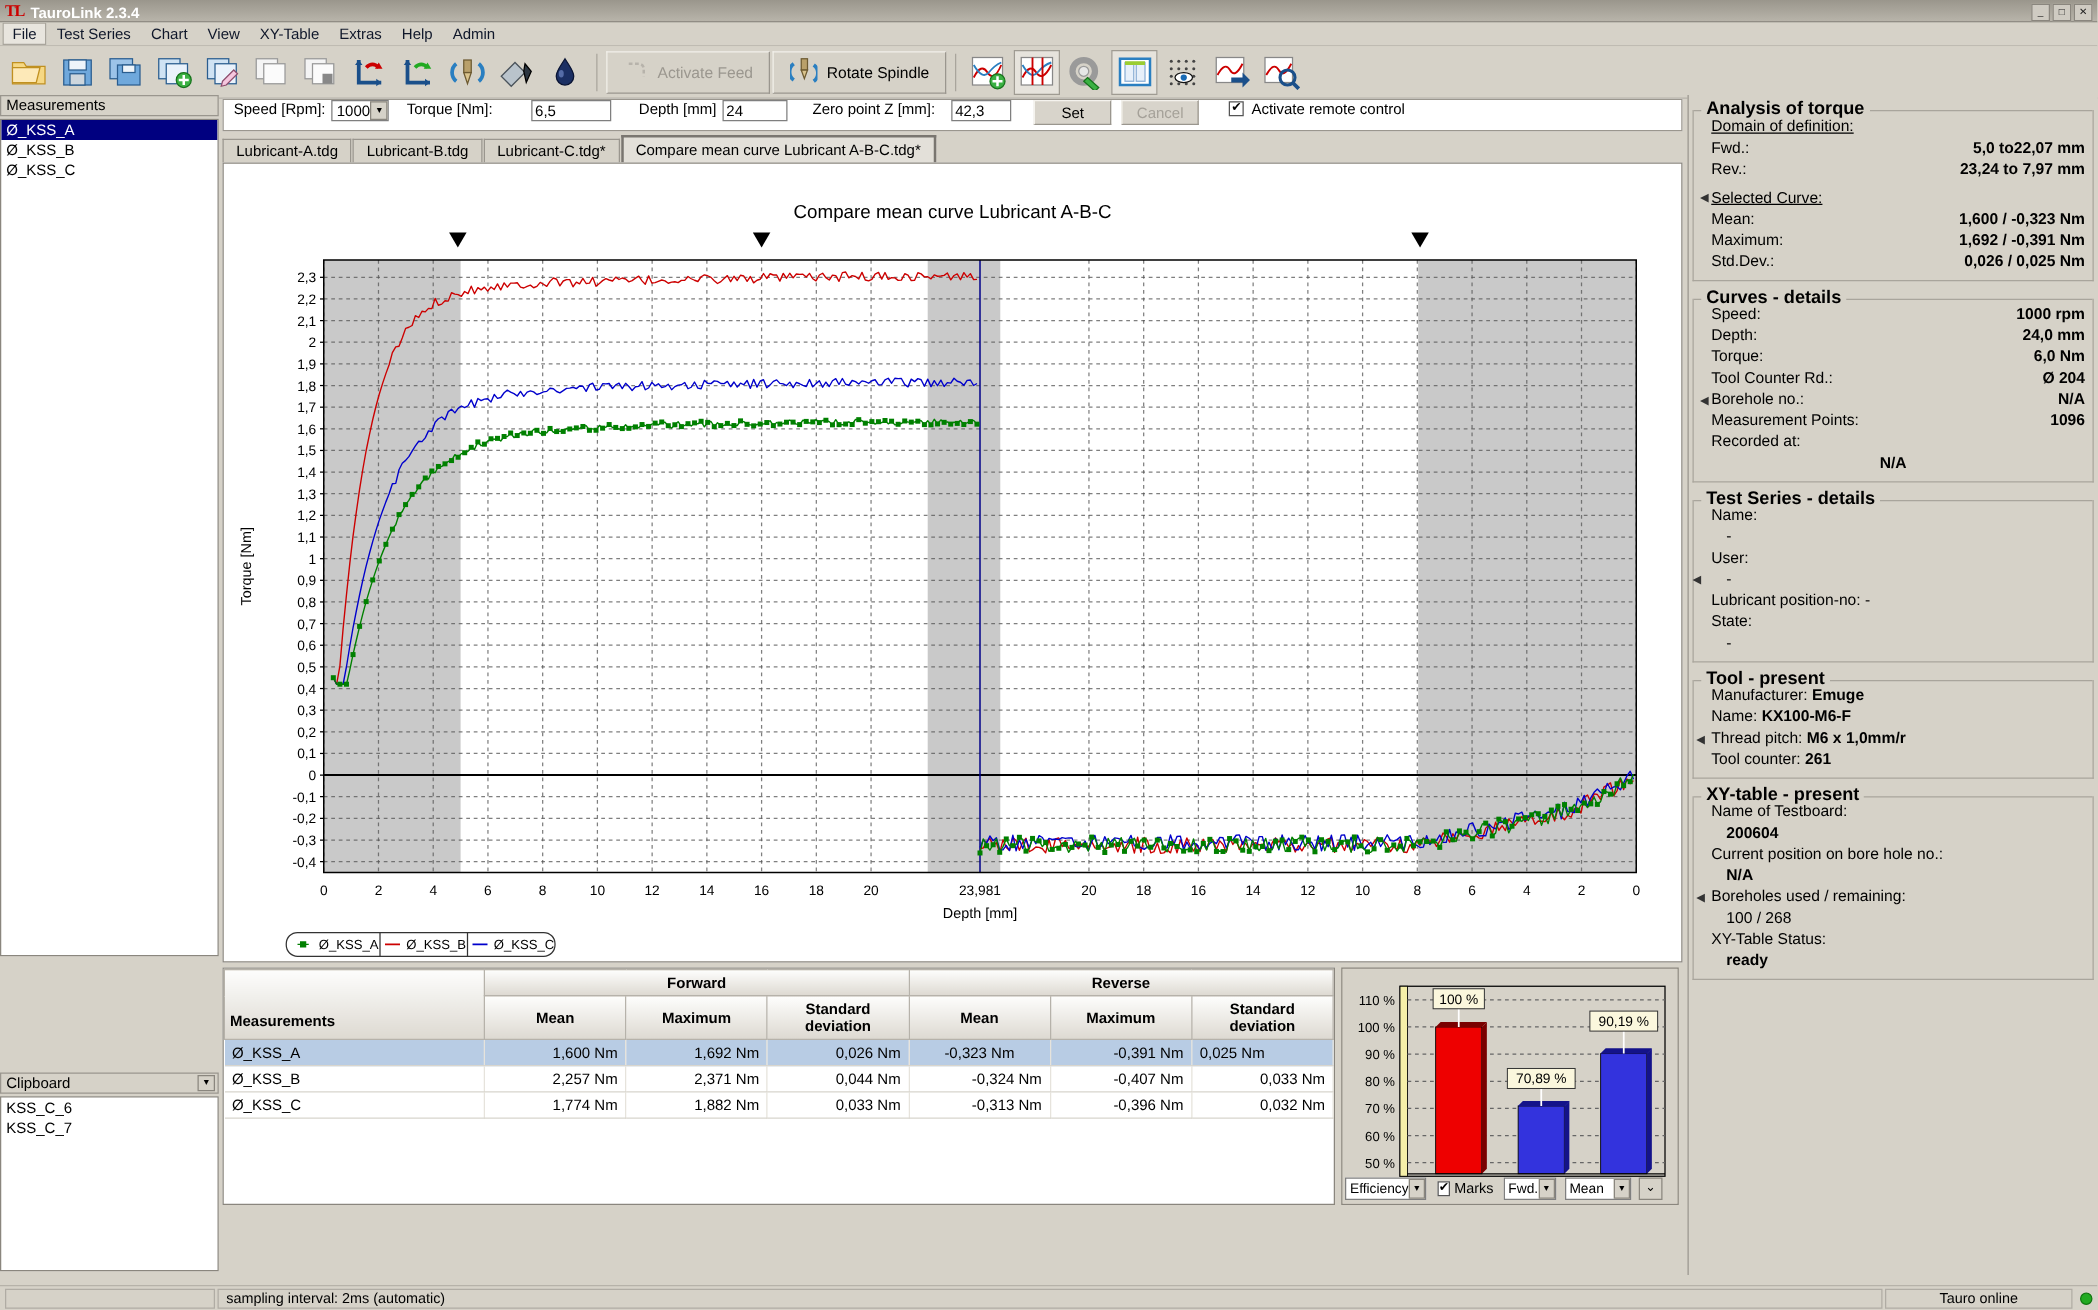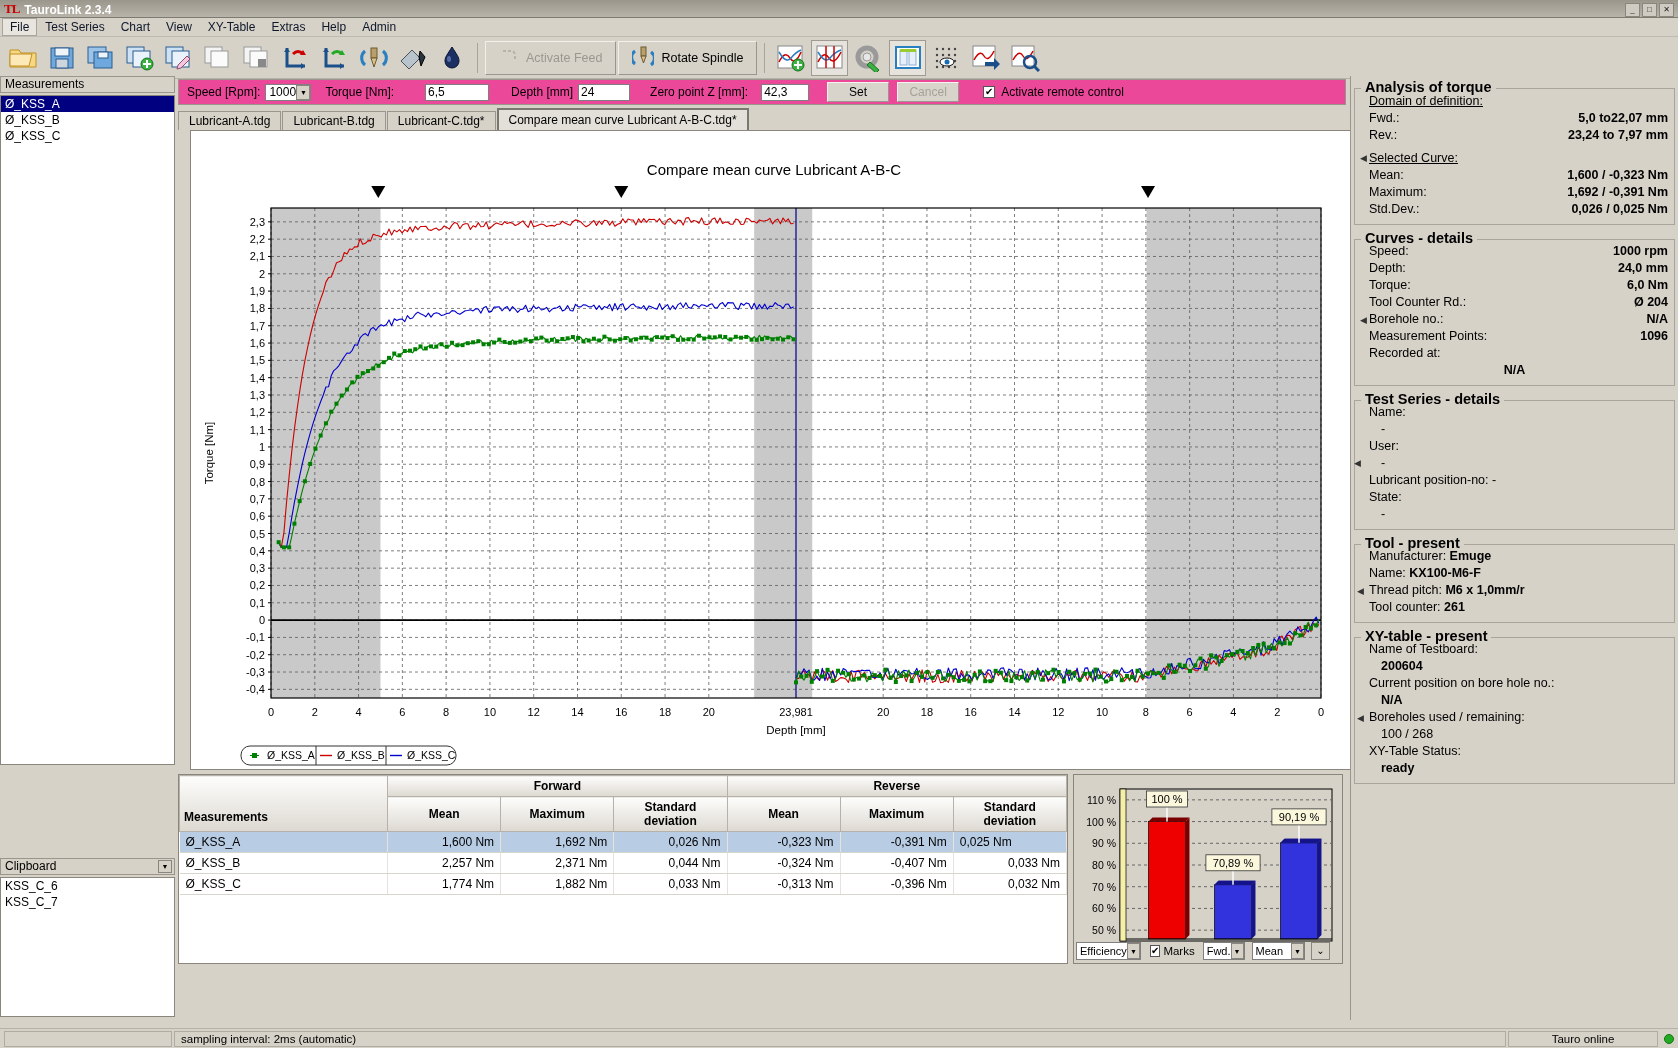--- a/index.html
+++ b/index.html
@@ -36,21 +36,21 @@
   .tbtn{ width:37px; height:36px; display:flex; align-items:center; justify-content:center;
     background:transparent; border:1px solid transparent; }
   .tbtn.pressed{ background:#e6e3dc; border:1px solid #9f9b92;}
   .tsep{ width:1px; height:30px; background:#a9a59c; margin:0 5px;}
   .bigbtn{ height:34px; display:flex; align-items:center; gap:7px; padding:0 13px;
     background:#d6d2c8; border:1px solid #9a968e; border-top-color:#f2f0ea; border-left-color:#f2f0ea;
     font-size:12.5px;}
   .bigbtn.disabled{ color:#9b978f; }
   
   .parambar{ position:absolute; left:178px; top:79px; width:1168px; height:26px;
-    background:#ec4899; border:1px solid #9a968e; display:flex; align-items:center;
+    background:#ffffff; border:1px solid #9a968e; display:flex; align-items:flex-start;
     padding:0 8px; gap:0px; font-size:12px;}
   .pb-lbl{ margin-right:5px; }
   .pb-input{ height:17px; background:#fff; border:1px solid #7f7f7f; font-size:12px;
     padding:0 2px; line-height:15px;}
   .pb-select{ height:17px; background:#fff; border:1px solid #7f7f7f; font-size:12px;
     display:flex; align-items:center; padding-left:3px;}
   .pb-select .arrow{ width:14px; height:15px; background:#d6d2c8; border:1px solid #8a867e;
      margin-left:auto; display:flex; align-items:center; justify-content:center; font-size:7px;}
   .pb-btn{ width:62px; height:20px; background:#d8d4cb; border:1px solid #9a968e;
     border-top-color:#f5f3ee; border-left-color:#f5f3ee; text-align:center; line-height:18px; font-size:12px;}
@@ -66,21 +66,21 @@
   .li.sel{ background:#000080; color:#fff;}
   
   .tabstrip{ position:absolute; left:178px; top:108px; width:1168px; height:22px;
     display:flex; align-items:flex-end; }
   .tab{ height:19px; padding:0 10px; font-size:12px; line-height:19px; background:#d6d2c8;
     border:1px solid #9a968e; border-bottom:none; margin-right:1px; }
   .tab.active{ height:22px; line-height:21px; background:#e3e0d9; border:2px solid #7a7670;
     border-bottom:none; font-weight:normal;}
   
   .chartwrap{ position:absolute; left:178px; top:130px; width:1168px; height:640px;
-    background:#fff; border:1px solid #8a867e;margin-left:12px; }
+    background:#fff; border:1px solid #8a867e; }
   .chart-title{ text-align:center; font-size:15px; margin-top:30px; }
   
   .tablewrap{ position:absolute; left:178px; top:774px; width:890px; height:190px;
     background:#fff; border:1px solid #8a867e;}
   table.grid{ border-collapse:collapse; width:100%; font-size:12px;}
   table.grid th{ background:linear-gradient(#fdfdfc,#ddd9d1); border:1px solid #b6b2aa;
     font-weight:bold; font-size:12px; padding:3px 4px; }
   table.grid td{ border-bottom:1px solid #d8d5cd; border-right:1px solid #e6e3dc;
     padding:3px 6px; font-size:12px; }
   tr.sel td{ background:#b8cce4; }
@@ -740,21 +740,21 @@
         <th style="width:114px">Maximum</th>
         <th style="width:114px">Standard deviation</th>
       </tr>
     </thead>
     <tbody>
       <tr class="sel">
         <td>Ø_KSS_A</td>
         <td style="text-align:right">1,600 Nm</td>
         <td style="text-align:right">1,692 Nm</td>
         <td style="text-align:right">0,026 Nm</td>
-        <td style="text-align:right">-0,323 Nm</td>
+        <td style="text-align:center">-0,323 Nm</td>
         <td style="text-align:right">-0,391 Nm</td>
         <td style="text-align:left">0,025 Nm</td>
       </tr>
       <tr>
         <td>Ø_KSS_B</td>
         <td style="text-align:right">2,257 Nm</td>
         <td style="text-align:right">2,371 Nm</td>
         <td style="text-align:right">0,044 Nm</td>
         <td style="text-align:right">-0,324 Nm</td>
         <td style="text-align:right">-0,407 Nm</td>

